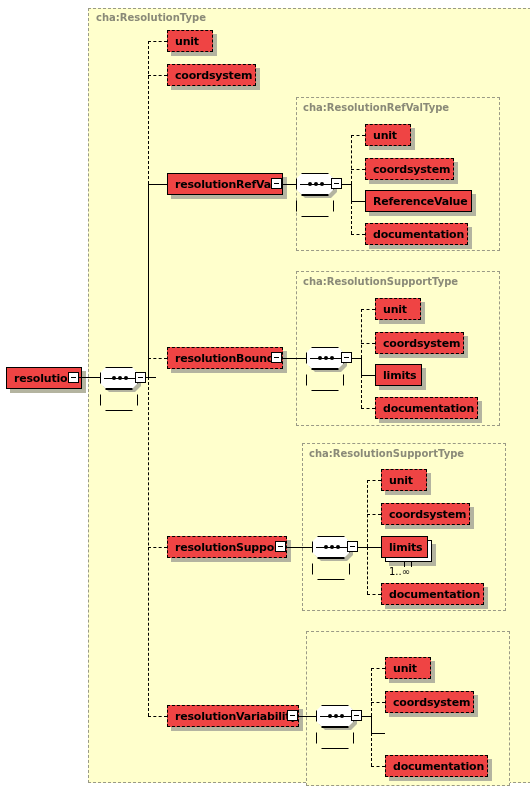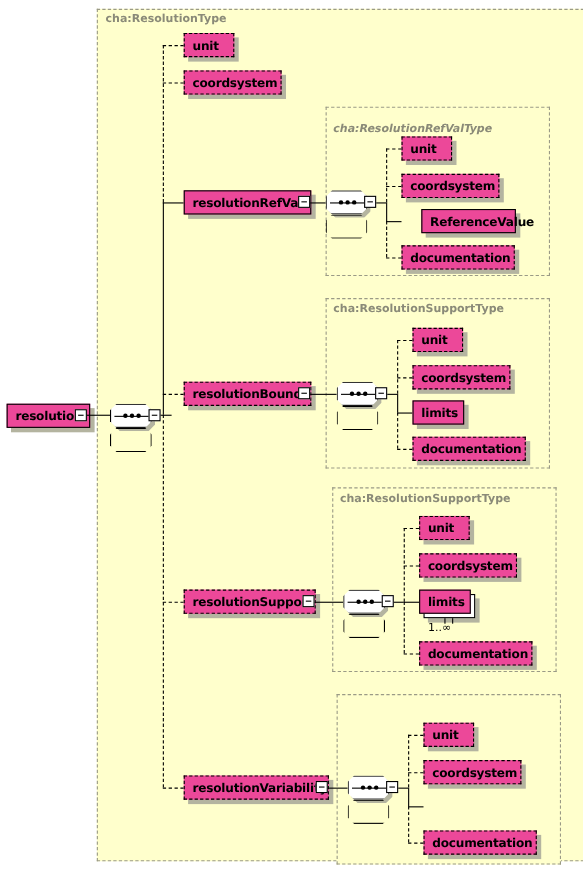--- a/index.html
+++ b/index.html
@@ -39,21 +39,21 @@
   .nodewrap{position:absolute;}
   .shadow{
     position:absolute;
     left:4px; top:4px;
     width:100%; height:100%;
     background:#b4b4a0;
     box-sizing:border-box;
   }
   .node{
     position:relative;
-    background:#ec4899;
+    background:#ef4444;
     border:1px solid #000000;
     box-sizing:border-box;
     height:100%;
     display:flex;
     align-items:center;
     padding-left:7px;
     padding-right:7px;
   }
   .node.optional{ border:1px dashed #000000; }
   .node .lbl{
@@ -190,21 +190,21 @@
 
   <div class="hline dashed" style="left:148px;top:75px;width:19px;"></div>
   <div class="nodewrap" style="left:167px;top:64px;width:89px;height:22px;">
     <div class="shadow"></div>
     <div class="node optional">
       <span class="lbl">coordsystem</span>
     </div>
   </div>
 
   <div class="typebox" style="left:296px;top:97px;width:204px;height:154px;"></div>
-  <div class="typelabel" style="left:303px;top:112px;font-style:italic;">cha:ResolutionRefValType</div>
+  <div class="typelabel" style="left:303px;top:102px;">cha:ResolutionRefValType</div>
 
   <div class="hline" style="left:148px;top:184px;width:19px;"></div>
   <div class="nodewrap" style="left:167px;top:173px;width:116px;height:22px;">
     <div class="shadow"></div>
     <div class="node">
       <span class="lbl">resolutionRefVal</span>
     </div>
   </div>
   <div class="expander" style="left:271px;top:178px;"></div>
   <div class="hline" style="left:282px;top:184px;width:14px;"></div>
@@ -236,21 +236,21 @@
 
   <div class="hline dashed" style="left:351px;top:169px;width:14px;"></div>
   <div class="nodewrap" style="left:365px;top:158px;width:89px;height:22px;">
     <div class="shadow"></div>
     <div class="node optional">
       <span class="lbl">coordsystem</span>
     </div>
   </div>
 
   <div class="hline" style="left:351px;top:201px;width:14px;"></div>
-  <div class="nodewrap" style="left:383px;top:190px;width:86px;height:22px;">
+  <div class="nodewrap" style="left:365px;top:190px;width:107px;height:22px;">
     <div class="shadow"></div>
     <div class="node">
       <span class="lbl">ReferenceValue</span>
     </div>
   </div>
 
   <div class="hline dashed" style="left:351px;top:234px;width:14px;"></div>
   <div class="nodewrap" style="left:365px;top:223px;width:103px;height:22px;">
     <div class="shadow"></div>
     <div class="node optional">

